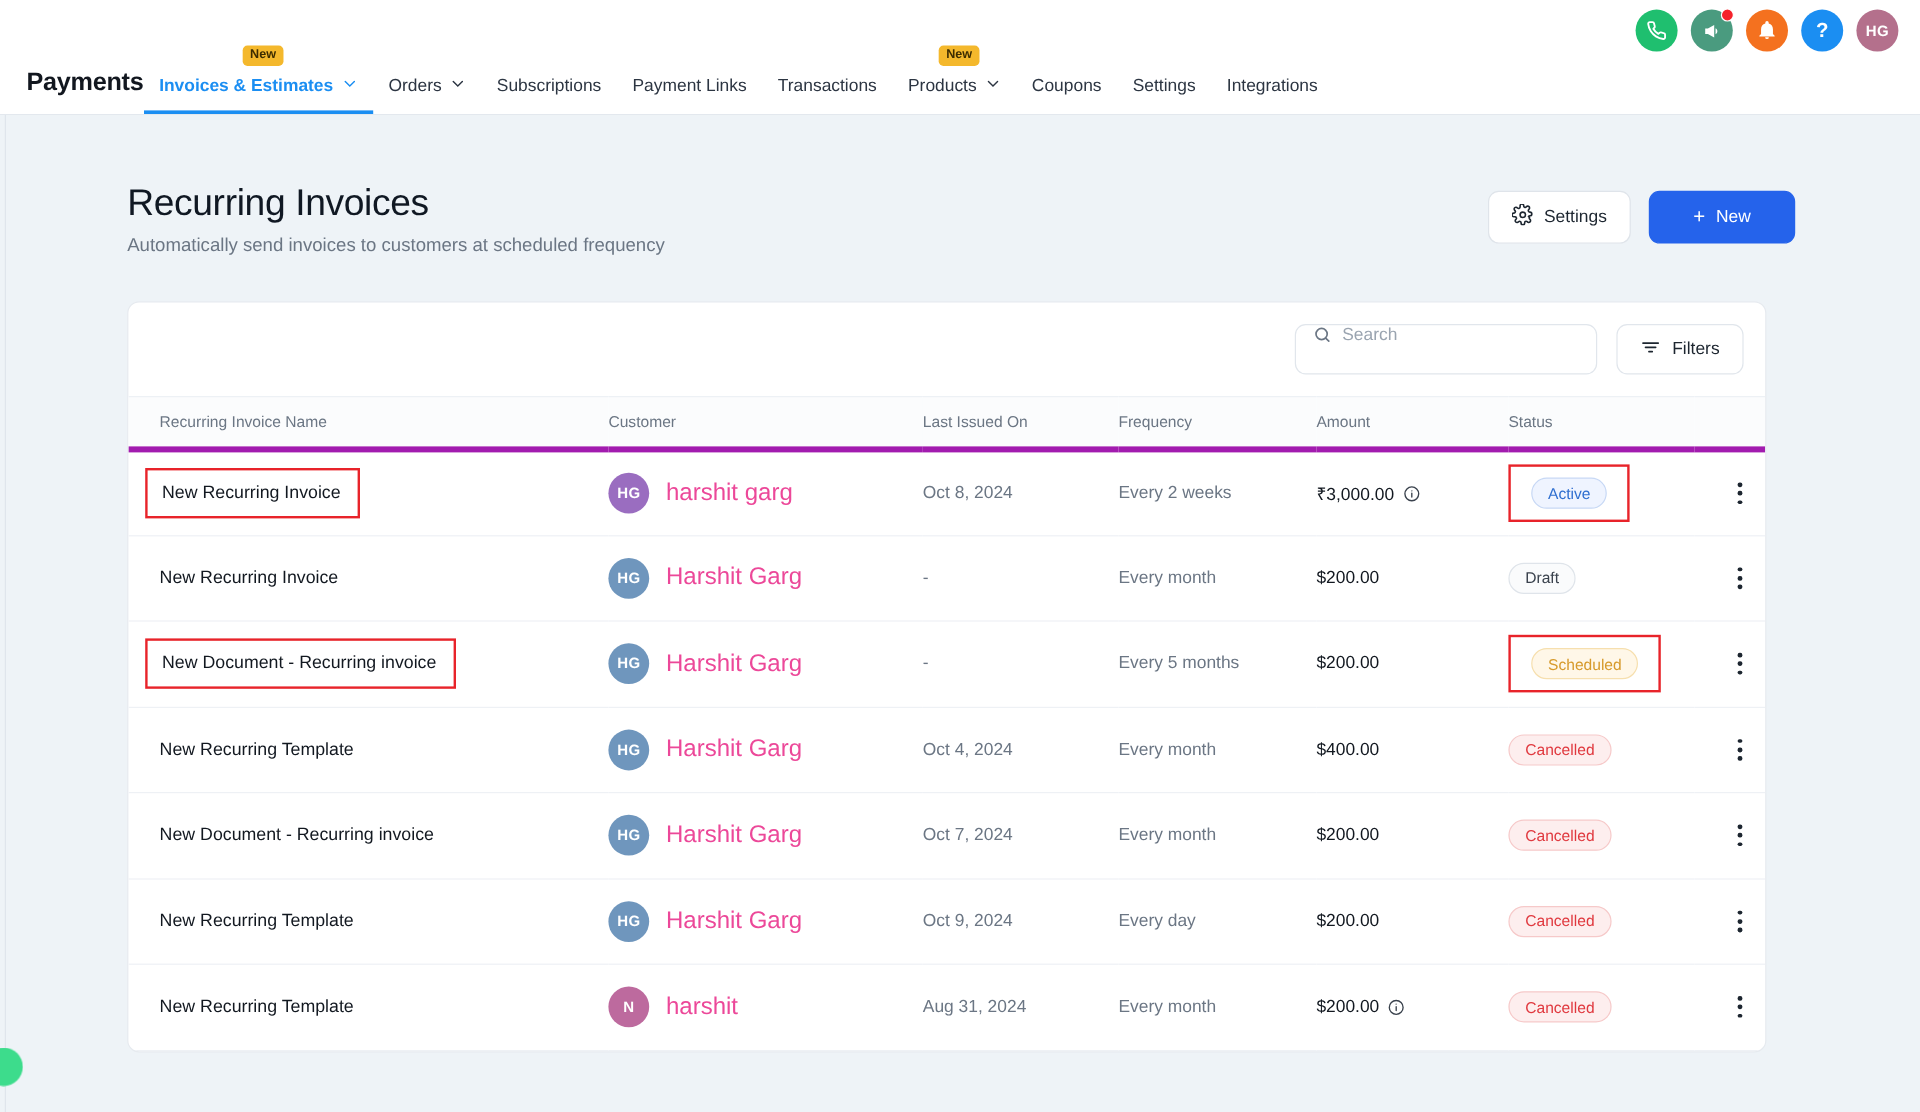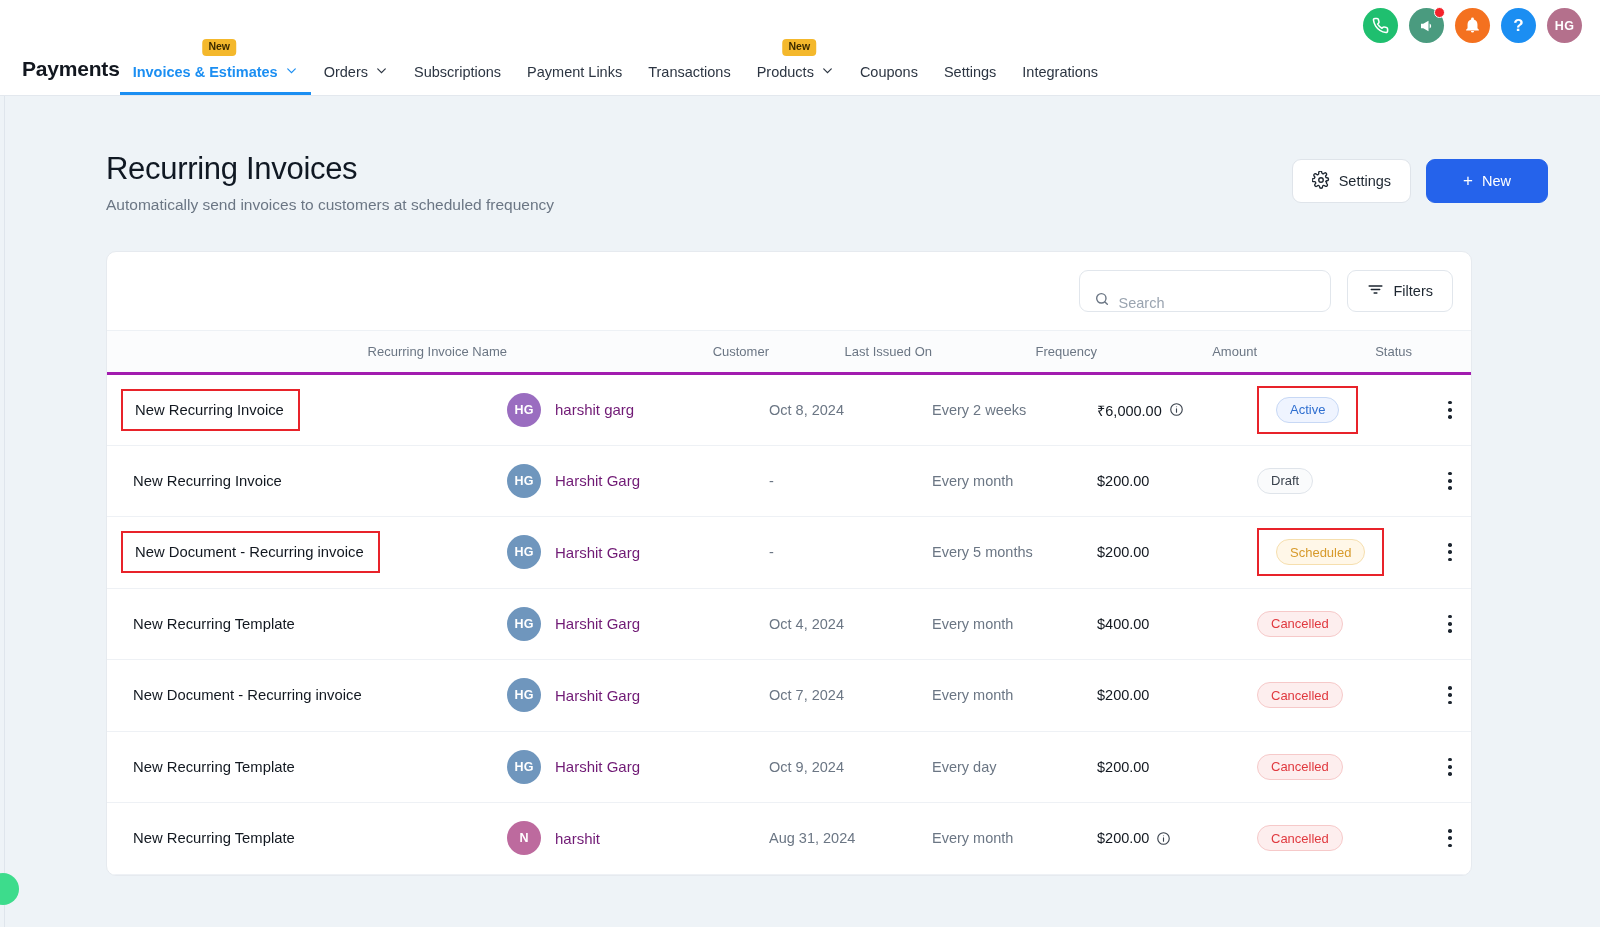--- a/index.html
+++ b/index.html
@@ -79,21 +79,21 @@
     font-weight: 600;
     border-radius: 4px;
     padding: 1px 6px 2px 6px;
     line-height: 1.3;
   }
 
   
   .page { padding: 0 0 0 0; }
   .page-head {
     display: flex; align-items: flex-start; justify-content: space-between;
-    padding: 55px 52px 0 106px;
+    padding: 55px 104px 0 106px;
   }
   .page-title {
     font-size: 31px; font-weight: 400; color: #101823; letter-spacing: -.3px;
   }
   .page-sub {
     margin-top: 9px;
     font-size: 15.5px; color: #6b7684;
   }
   .head-actions { display: flex; gap: 15px; padding-top: 8px; }
   .btn {
@@ -123,45 +123,45 @@
   }
   .card-toolbar {
     height: 78px;
     display: flex; align-items: center; justify-content: flex-end;
     gap: 16px;
     padding: 0 18px;
   }
   .search {
     width: 252px; height: 42px;
     border: 1px solid #e1e6ec; border-radius: 9px;
-    display: flex; align-items: flex-end; gap: 9px;
+    display: flex; align-items: flex-start; gap: 9px;
     padding: 0 14px;
   }
   .search input {
     border: 0; outline: 0; font-size: 14.5px; color: #1d2630;
     background: transparent; width: 100%;
     font-family: "Liberation Sans", sans-serif;
   }
   .search input::placeholder { color: #9aa4b0; }
   .filters {
     height: 42px; border: 1px solid #e1e6ec; border-radius: 9px;
     display: flex; align-items: center; gap: 10px;
     padding: 0 19px; font-size: 14.5px; color: #1d2630; cursor: pointer;
   }
 
   table { width: 100%; border-collapse: collapse; table-layout: fixed; }
   thead th {
-    text-align: right;
+    text-align: left;
     font-size: 13px;
     font-weight: 400;
     color: #6b7684;
     padding: 13px 0 13px 0;
     background: #fbfcfd;
     border-top: 1px solid #edf1f5;
-    border-bottom: 3px solid #a21caf;
+    border-bottom: 5px solid #a21caf;
   }
   .col-name { width: 400px; padding-left: 26px !important; }
   .col-cust { width: 262px; }
   .col-date { width: 163px; }
   .col-freq { width: 165px; }
   .col-amt  { width: 160px; }
   .col-stat { width: 155px; }
   .col-act  { width: auto; }
 
   tbody td {
@@ -189,21 +189,21 @@
   }
   .cust {
     display: flex; align-items: center; gap: 14px;
   }
   .avatar {
     width: 34px; height: 34px; border-radius: 50%;
     display: flex; align-items: center; justify-content: center;
     color: #fff; font-size: 12.5px; font-weight: 600; letter-spacing: .2px;
     flex: 0 0 auto;
   }
-  .cust-name { color: #701a75; font-size: 15px; }
+  .cust-name { color: #ec4899; font-size: 20px; }
   .muted { color: #6b7684; }
   .amt { color: #121820; display: flex; align-items: center; gap: 7px; }
   .info-i {
     width: 15px; height: 15px; flex: 0 0 auto;
   }
 
   .badge {
     display: inline-flex; align-items: center; justify-content: center;
     height: 26px; padding: 0 13px;
     border-radius: 13px;
@@ -388,21 +388,21 @@
             <td>
               <div class="cust">
                 <div class="avatar" style="background: rgb(154, 109, 192);">HG</div>
                 <span class="cust-name">harshit garg</span>
               </div>
             </td>
             <td class="muted">Oct 8, 2024</td>
             <td class="muted">Every 2 weeks</td>
             <td>
               <div class="amt">
-                <span>₹6,000.00</span>
+                <span>₹3,000.00</span>
                 <span style="display: flex;">
                   <svg class="info-i" viewBox="0 0 24 24" fill="none" stroke="#3a424d" stroke-width="1.8">
                     <circle cx="12" cy="12" r="9.2"></circle>
                     <path d="M12 11v5.2" stroke-linecap="round"></path>
                     <circle cx="12" cy="7.8" r=".2" fill="#3a424d" stroke-width="1.6"></circle>
                   </svg>
                 </span>
               </div>
             </td>
             <td><span class="stat-wrap boxed-stat"><span class="badge badge-active">Active</span></span></td>

